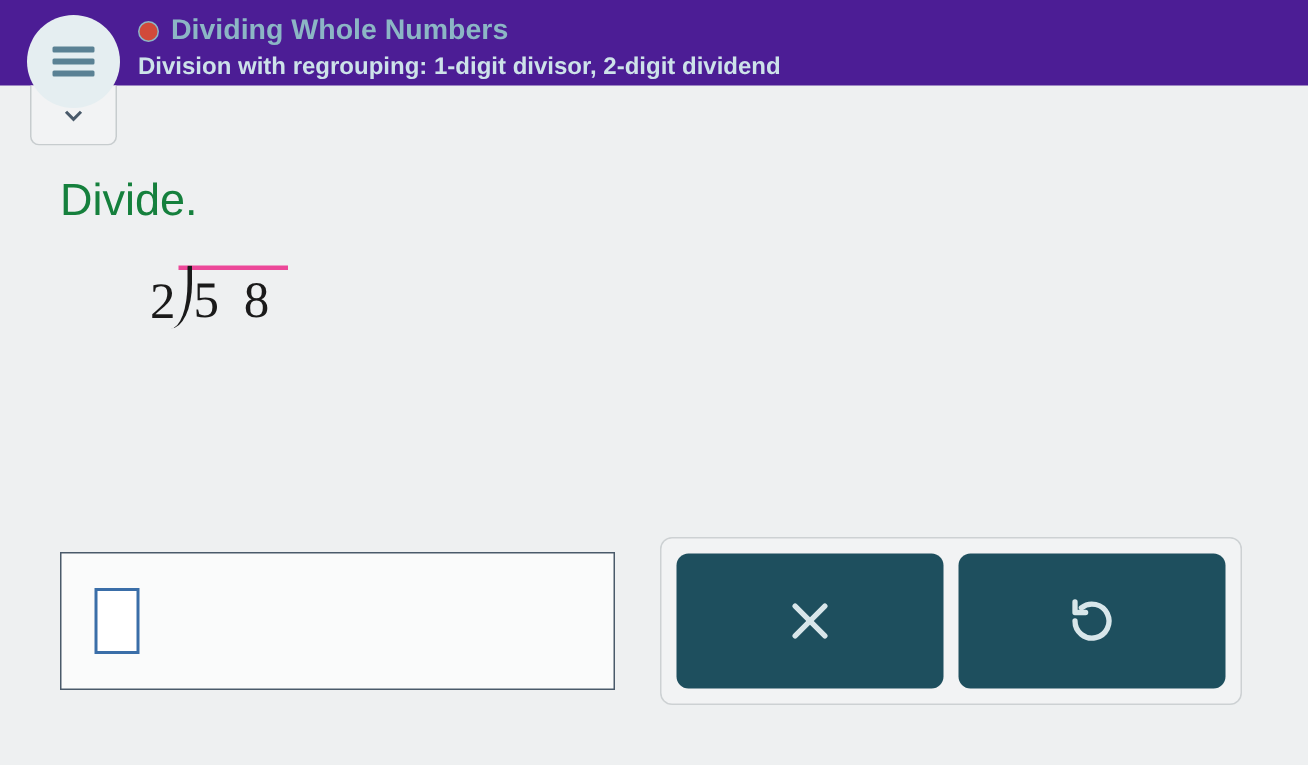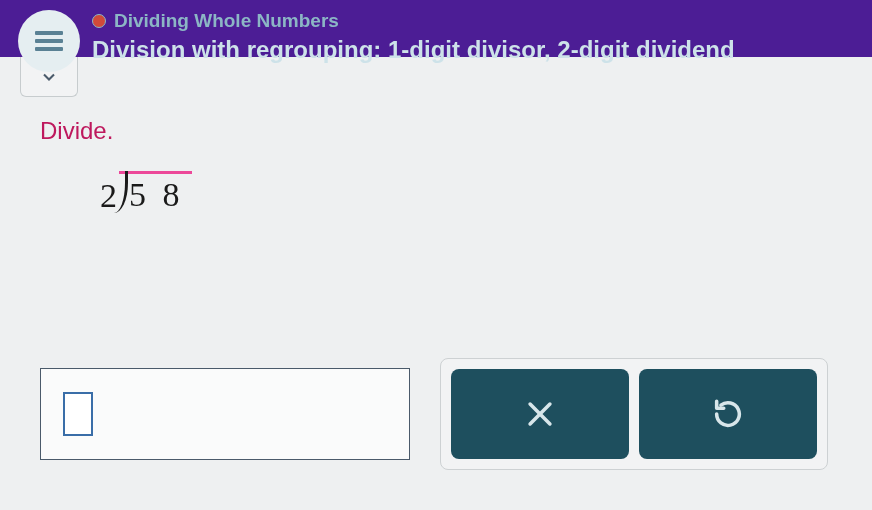--- a/index.html
+++ b/index.html
@@ -54,21 +54,21 @@
     .red-dot {
       width: 14px;
       height: 14px;
       background: #d14a3a;
       border-radius: 50%;
       border: 1px solid #8cb6c5;
       display: inline-block;
     }
     .subtitle {
       color: #cde2e9;
-      font-size: 24px;
+      font-size: 16px;
       font-weight: bold;
       margin-top: 4px;
     }
     .collapse-tab {
       width: 58px;
       height: 40px;
       background: #f2f3f4;
       border: 1px solid #c7ccce;
       border-top: none;
       margin-left: 20px;
@@ -81,22 +81,22 @@
       width: 20px;
       height: 20px;
       stroke: #4a5a6a;
       stroke-width: 2.5;
       fill: none;
     }
     .content {
       padding: 20px 40px;
     }
     .instruction {
-      font-size: 24px;
-      color: #be185d;
+      font-size: 30px;
+      color: #15803d;
       margin-bottom: 26px;
     }
     .problem {
       font-family: 'Times New Roman', Times, serif;
       font-size: 34px;
       color: #1a1a1a;
       display: flex;
       align-items: flex-start;
       margin-left: 60px;
     }

